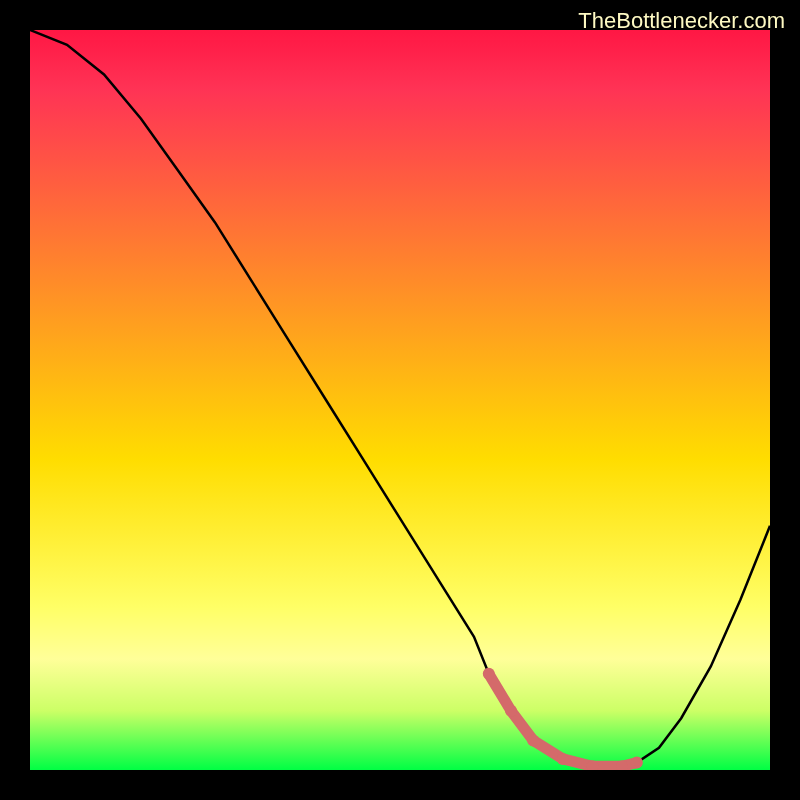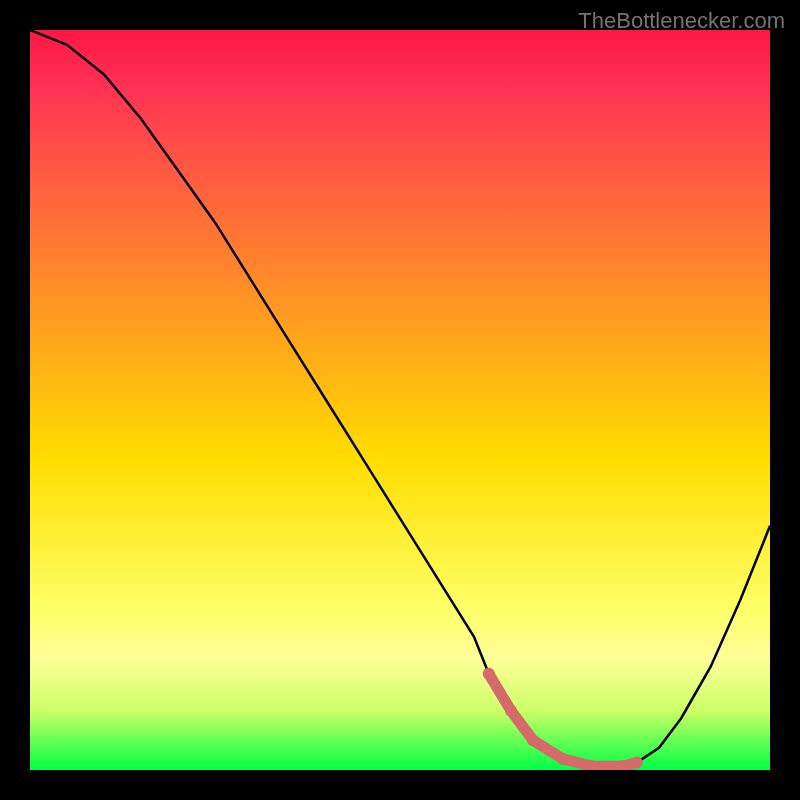--- a/index.html
+++ b/index.html
@@ -8,21 +8,21 @@
       width: 800px;
       height: 800px;
       background: #000;
       position: relative;
       font-family: Arial, sans-serif;
     }
     .watermark {
       position: absolute;
       top: 8px;
       right: 15px;
-      color: #737373;
+      color: #fef9c3;
       font-size: 22px;
       font-weight: 500;
       z-index: 10;
     }
     .chart-area {
       position: absolute;
       left: 30px;
       top: 30px;
       width: 740px;
       height: 740px;

